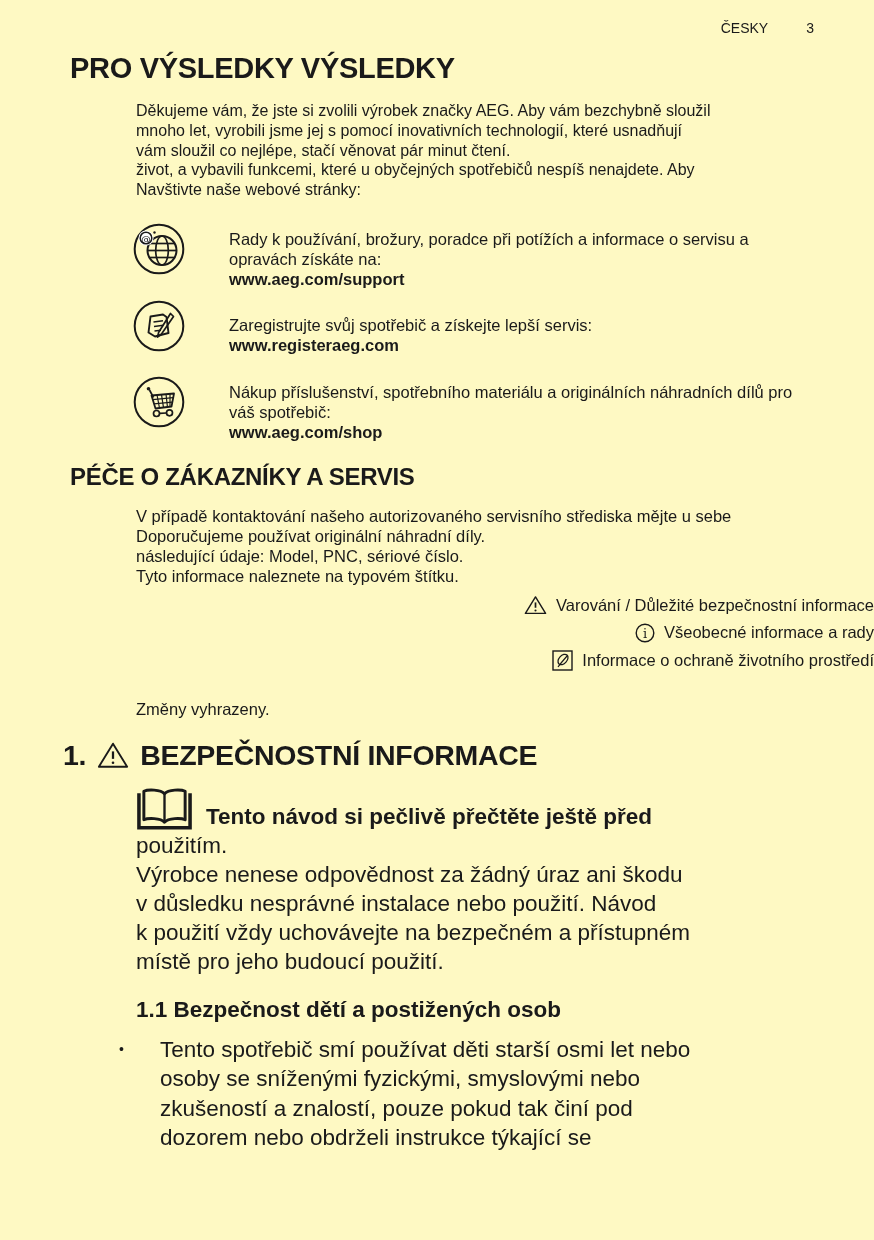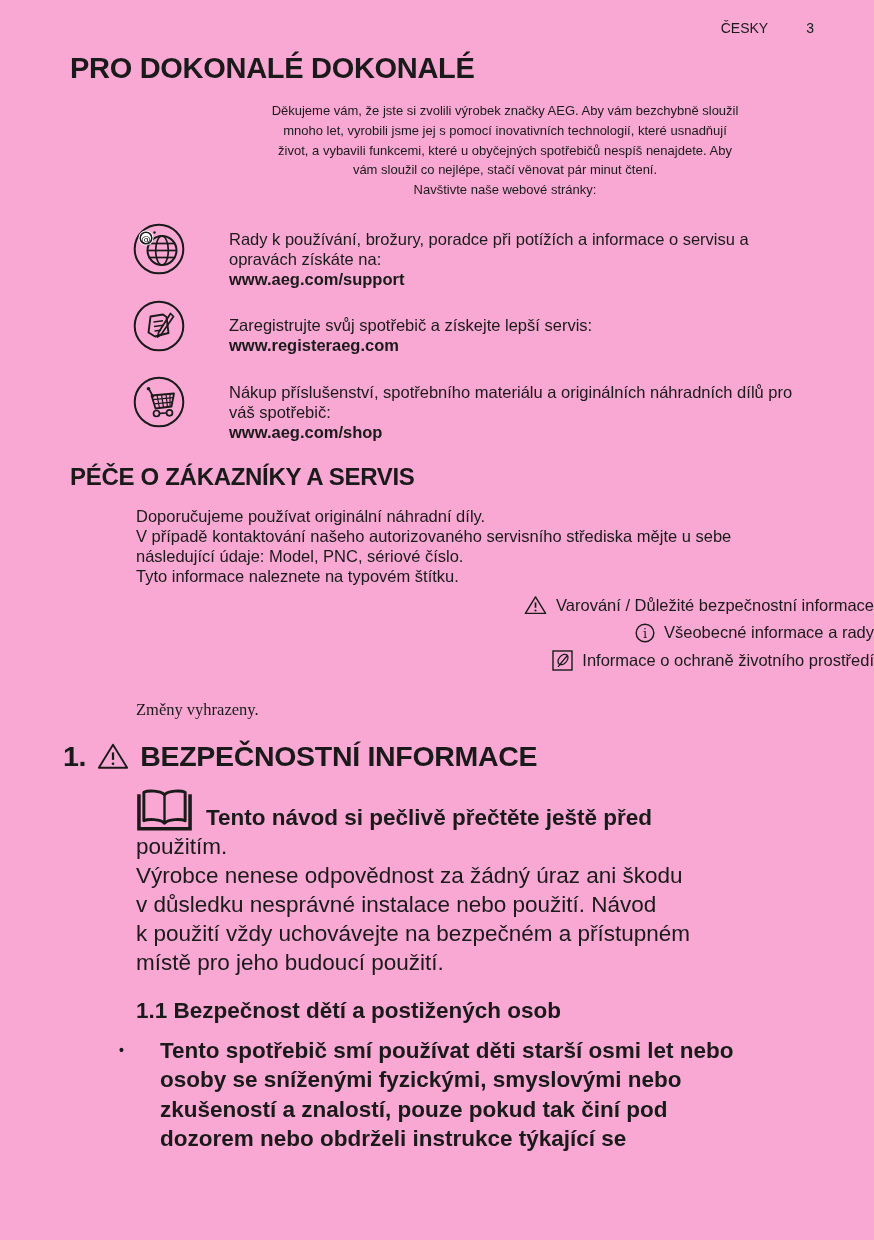--- a/index.html
+++ b/index.html
@@ -1,73 +1,73 @@
 <!DOCTYPE html>
 <html><head>
 <meta charset="utf-8">
 <style>
   html,body{margin:0;padding:0;background:#e8e8e8;}
   .page{
     position:relative;
     width:874px;height:1240px;
-    background:#f9a8d4;
+    background:#fef9c3;
     color:#1a1a1a;
     font-family:"Liberation Sans",sans-serif;
     overflow:hidden;
     margin:0 auto;
   }
   .hdr{
     position:absolute;top:20px;right:60px;
     font-size:14px;display:flex;gap:38px;align-items:baseline;
   }
   h1,h2,h3{font-weight:700;margin:0;}
   .big-title{font-size:29px;line-height:33px;letter-spacing:-0.3px;margin:52px 0 0 70px;}
-  .intro{margin:16px 0 0 136px;font-size:13px;line-height:19.8px;text-align:center;}
+  .intro{margin:16px 0 0 136px;font-size:16px;line-height:19.8px;}
   .line{white-space:nowrap;}
   .resources{margin:9px 0 0 133px;display:flex;flex-direction:column;gap:6px;}
   .res-row{display:flex;gap:44px;align-items:center;}
   .res-row .ricon{flex:0 0 auto;width:52px;height:52px;display:block;}
   .res-text{font-size:16.5px;line-height:19.8px;margin-top:21px;}
   .res-link{font-weight:700;}
   .care-title{font-size:24px;line-height:33px;letter-spacing:-0.3px;margin:18px 0 0 70px;}
   .care-lines{margin:13px 0 0 136px;font-size:16.5px;line-height:20px;}
   .legend{margin:5px 0 0 132px;}
   .legend-row{display:flex;align-items:center;gap:9px;height:27.5px;font-size:16.5px;justify-content:flex-end;}
   .legend-row .licon{flex:0 0 auto;display:flex;align-items:center;}
-  .notice{margin:26px 0 12px 136px;font-size:16.5px;font-family:Liberation Serif, serif;}
+  .notice{margin:26px 0 12px 136px;font-size:16.5px;}
   .safety-h{display:flex;align-items:center;gap:11px;font-size:28.5px;line-height:32px;letter-spacing:-0.3px;margin:20px 0 0 63px;}
   .big{margin:14px 58px 0 136px;font-size:22.5px;line-height:29px;}
   .book-line{display:flex;align-items:flex-end;gap:13px;height:46px;font-weight:bold;}
   .book-line .line{line-height:29px;}
   .sub-title{font-size:22.5px;line-height:27px;margin:20px 0 0 136px;}
   .bullets{margin:12px 58px 0 112px;padding:0;list-style:none;}
-  .bullets li{position:relative;padding-left:48px;font-size:22.5px;line-height:29.5px;font-weight:bold;}
+  .bullets li{position:relative;padding-left:48px;font-size:22.5px;line-height:29.5px;}
   .bullets li::before{
     content:"•";position:absolute;left:7px;top:0;
     font-size:14px;line-height:29.5px;color:#1a1a1a;
   }
   svg{display:block;}
 </style>
 </head>
 <body>
 
 <div class="page">
 
   <div class="hdr">
     <span>ČESKY</span>
     <span>3</span>
   </div>
 
-  <h1 class="big-title">PRO DOKONALÉ DOKONALÉ</h1>
+  <h1 class="big-title">PRO VÝSLEDKY VÝSLEDKY</h1>
 
   <div class="intro">
     <div class="line">Děkujeme vám, že jste si zvolili výrobek značky AEG. Aby vám bezchybně sloužil</div>
     <div class="line">mnoho let, vyrobili jsme jej s pomocí inovativních technologií, které usnadňují</div>
+    <div class="line">vám sloužil co nejlépe, stačí věnovat pár minut čtení.</div>
     <div class="line">život, a vybavili funkcemi, které u obyčejných spotřebičů nespíš nenajdete. Aby</div>
-    <div class="line">vám sloužil co nejlépe, stačí věnovat pár minut čtení.</div>
     <div class="line">Navštivte naše webové stránky:</div>
   </div>
 
   <div class="resources">
 
     <div class="res-row">
       <span class="ricon">
         <svg width="52" height="52" viewBox="0 0 52 52" fill="none" stroke="#1a1a1a">
           <circle cx="26" cy="26" r="24.3" stroke-width="2"></circle>
           <circle cx="29" cy="27.5" r="14.5" stroke-width="2"></circle>
@@ -127,22 +127,22 @@
         <div class="line">Nákup příslušenství, spotřebního materiálu a originálních náhradních dílů pro</div>
         <div class="line">váš spotřebič:</div>
         <div class="line res-link">www.aeg.com/shop</div>
       </div>
     </div>
   </div>
 
   <h2 class="care-title">PÉČE O ZÁKAZNÍKY A SERVIS</h2>
 
   <div class="care-lines">
+    <div class="line">V případě kontaktování našeho autorizovaného servisního střediska mějte u sebe</div>
     <div class="line">Doporučujeme používat originální náhradní díly.</div>
-    <div class="line">V případě kontaktování našeho autorizovaného servisního střediska mějte u sebe</div>
     <div class="line">následující údaje: Model, PNC, sériové číslo.</div>
     <div class="line">Tyto informace naleznete na typovém štítku.</div>
   </div>
 
   <div class="legend">
     <div class="legend-row">
       <span class="licon">
         <svg width="23" height="20" viewBox="0 0 24 21" fill="none" stroke="#1a1a1a">
           <path d="M12 2 L22.6 19.3 H1.4 Z" stroke-width="1.5" stroke-linejoin="round"></path>
           <line x1="12" y1="7.8" x2="12" y2="13.4" stroke-width="1.8"></line>

